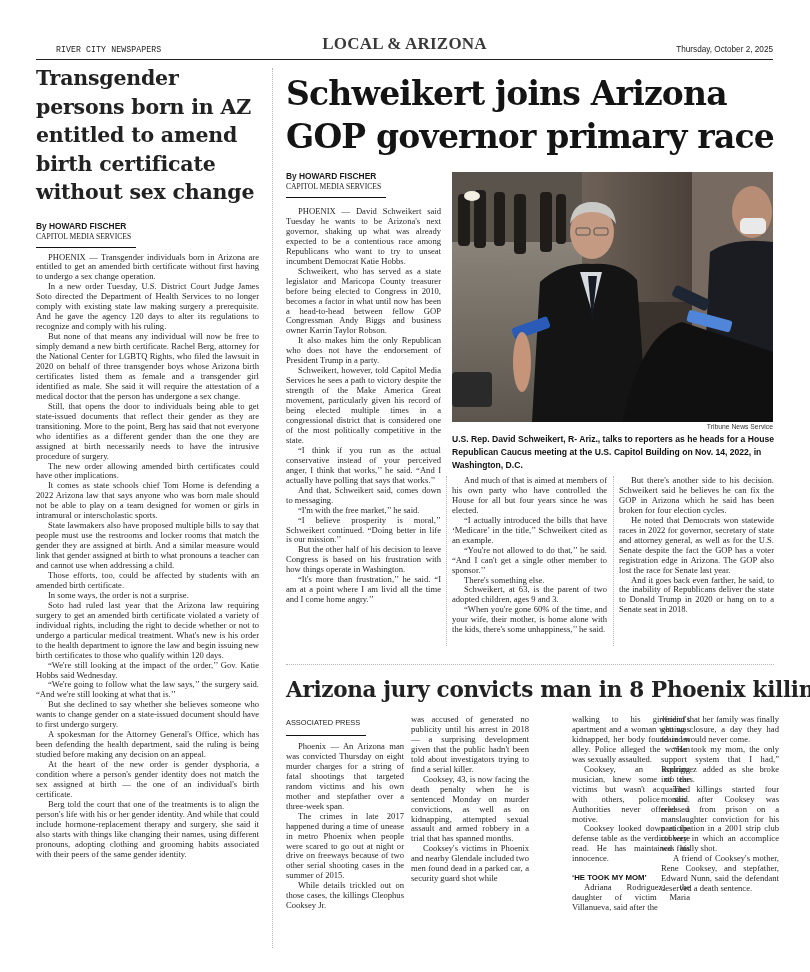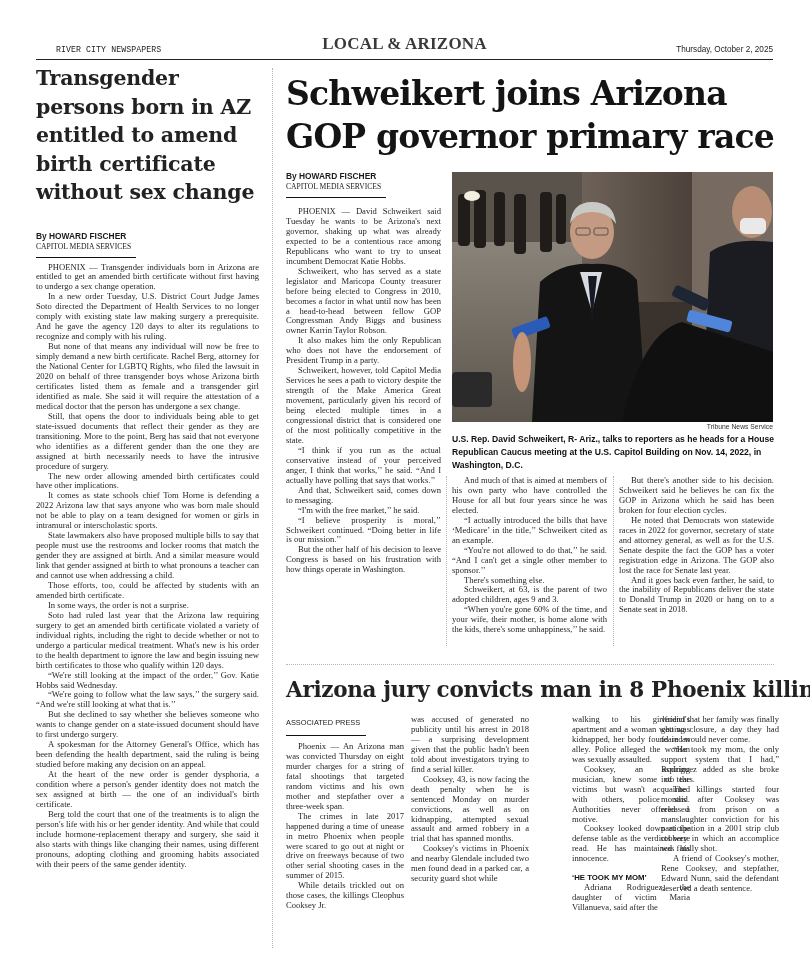--- a/index.html
+++ b/index.html
@@ -15,21 +15,21 @@
   .hrule { position: absolute; border-top: 1px dotted #b5b5b5; }
 
   .body-text { font-family: "Liberation Serif", serif; font-size: 8.6px; line-height: 9.95px; color: #262626; text-align: justify; hyphens: auto; }
   .body-text p { text-indent: 12px; }
   .byline { font-family: "Liberation Sans", sans-serif; font-size: 8.4px; font-weight: bold; color: #1a1a1a; }
   .agency { font-family: Liberation Serif, serif; font-size: 7.6px; color: #1a1a1a; margin-top: 1px; }
   .byrule { width: 100px; border-top: 1.5px solid #111; margin-top: 6px; margin-bottom: 5px; }
 
   
   .left-col { position: absolute; left: 36px; top: 64px; width: 223px; }
-  .left-headline { font-family: "DejaVu Serif", serif; font-size: 20.5px; line-height: 28.5px; color: #222; letter-spacing: -0.2px; margin-bottom: 24px; }
+  .left-headline { font-family: "DejaVu Serif", serif; font-size: 20.5px; line-height: 28.5px; color: #222; letter-spacing: -0.2px; margin-bottom: 14px; }
 
   
   .main-headline { position: absolute; left: 286px; top: 66px; width: 500px; font-family: "DejaVu Serif", serif; font-weight: bold; font-size: 33px; line-height: 43px; color: #141414; letter-spacing: -0.8px; margin-top: 6px; }
   .main-byline-box { position: absolute; left: 286px; top: 171px; width: 155px; }
   .main-col1 { position: absolute; left: 286px; top: 207px; width: 155px; }
   .photo { position: absolute; left: 452px; top: 172px; width: 321px; height: 250px; overflow: hidden; background: #2a2825; }
   .credit { position: absolute; left: 452px; top: 423px; width: 321px; text-align: right; font-family: "Liberation Sans", sans-serif; font-size: 6.8px; color: #333; }
   .caption { position: absolute; left: 452px; top: 433px; width: 325px; font-family: "Liberation Sans", sans-serif; font-weight: bold; font-size: 8.6px; line-height: 13px; color: #111; }
   .main-col2 { position: absolute; left: 452px; top: 476px; width: 155px; }
   .main-col3 { position: absolute; left: 619px; top: 476px; width: 155px; }
@@ -93,20 +93,21 @@
 <div class="main-col1 body-text">
   <p>PHOENIX — David Schweikert said Tuesday he wants to be Arizona's next governor, shaking up what was already expected to be a contentious race among Republicans who want to try to unseat incumbent Democrat Katie Hobbs.</p>
   <p>Schweikert, who has served as a state legislator and Maricopa County treasurer before being elected to Congress in 2010, becomes a factor in what until now has been a head-to-head between fellow GOP Congressman Andy Biggs and business owner Karrin Taylor Robson.</p>
   <p>It also makes him the only Republican who does not have the endorsement of President Trump in a party.</p>
   <p>Schweikert, however, told Capitol Media Services he sees a path to victory despite the strength of the Make America Great movement, particularly given his record of being elected multiple times in a congressional district that is considered one of the most politically competitive in the state.</p>
   <p>“I think if you run as the actual conservative instead of your perceived anger, I think that works,’’ he said. “And I actually have polling that says that works.’’</p>
   <p>And that, Schweikert said, comes down to messaging.</p>
   <p>“I'm with the free market,’’ he said.</p>
   <p>“I believe prosperity is moral,’’ Schweikert continued. “Doing better in life is our mission.’’</p>
   <p>But the other half of his decision to leave Congress is based on his frustration with how things operate in Washington.</p>
+  <p>“It's more than frustration,’’ he said. “I am at a point where I am livid all the time and I come home angry.’’</p>
 </div>
 
 <div class="photo">
   <svg width="321" height="250" viewBox="0 0 321 250">
     <defs>
       <linearGradient id="floor" x1="0" y1="0" x2="0" y2="1">
         <stop offset="0" stop-color="#8a8379"></stop>
         <stop offset="1" stop-color="#5b554d"></stop>
       </linearGradient>
       <linearGradient id="wall" x1="0" y1="0" x2="1" y2="0">

